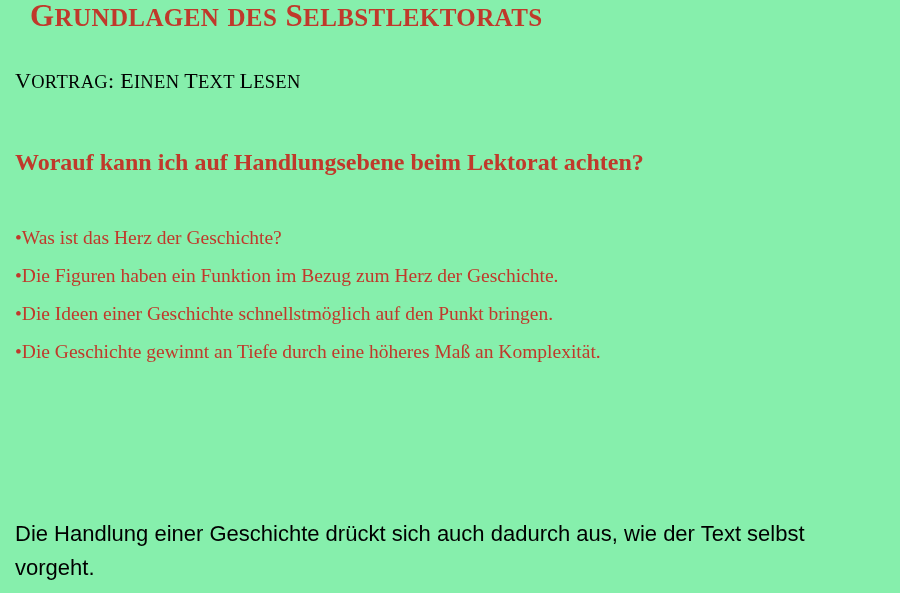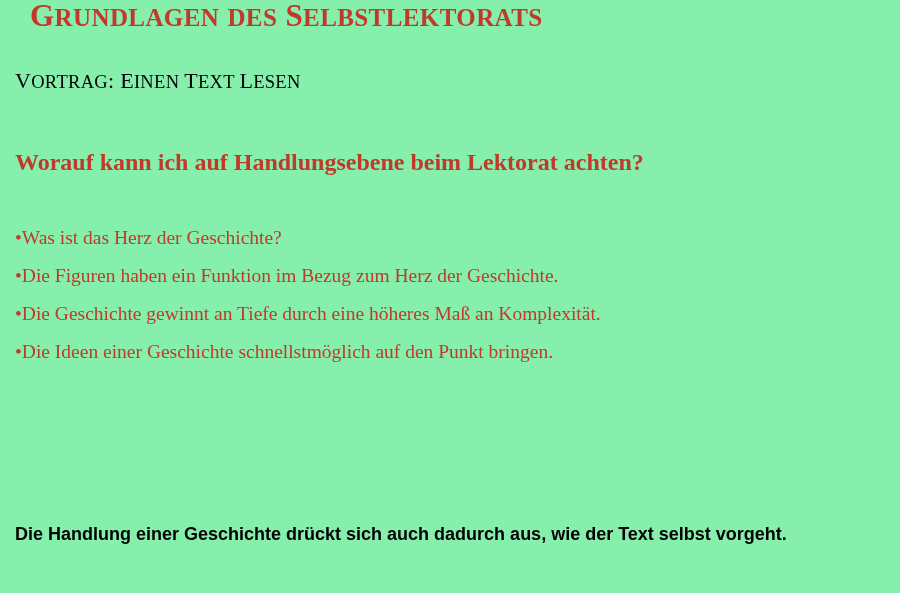--- a/index.html
+++ b/index.html
@@ -80,22 +80,22 @@
   .bullet .dot {
     display: inline;
   }
   .closing {
     position: absolute;
     left: 15px;
     top: 517px;
     width: 850px;
     color: #000000;
     font-family: "Liberation Sans", sans-serif;
-    font-weight: bold;
-    font-size: 18px;
+    font-weight: normal;
+    font-size: 22px;
     line-height: 34px;
   }
 </style>
 </head>
 <body>
 
 <div class="slide">
 
   <div class="title">
     <span class="cap">G</span><span class="sc">RUNDLAGEN</span>
@@ -105,19 +105,19 @@
 
   <div class="subtitle">
     <span class="cap">V</span><span class="sc">ORTRAG</span><span class="cap">: E</span><span class="sc">INEN </span><span class="cap">T</span><span class="sc">EXT </span><span class="cap">L</span><span class="sc">ESEN</span>
   </div>
 
   <div class="question">Worauf kann ich auf Handlungsebene beim Lektorat  achten?</div>
 
   <div class="bullets">
     <div class="bullet"><span class="dot">•</span><span>Was ist das Herz der Geschichte?</span></div>
     <div class="bullet"><span class="dot">•</span><span>Die Figuren haben ein Funktion im Bezug zum Herz der Geschichte.</span></div>
+    <div class="bullet"><span class="dot">•</span><span>Die Ideen einer Geschichte schnellstmöglich auf den Punkt bringen.</span></div>
     <div class="bullet"><span class="dot">•</span><span>Die Geschichte gewinnt an Tiefe durch eine höheres Maß an Komplexität.</span></div>
-    <div class="bullet"><span class="dot">•</span><span>Die Ideen einer Geschichte schnellstmöglich auf den Punkt bringen.</span></div>
   </div>
 
   <div class="closing">Die Handlung einer Geschichte drückt sich auch dadurch aus, wie der Text selbst vorgeht.</div>
 
 </div>
 
 </body></html>

